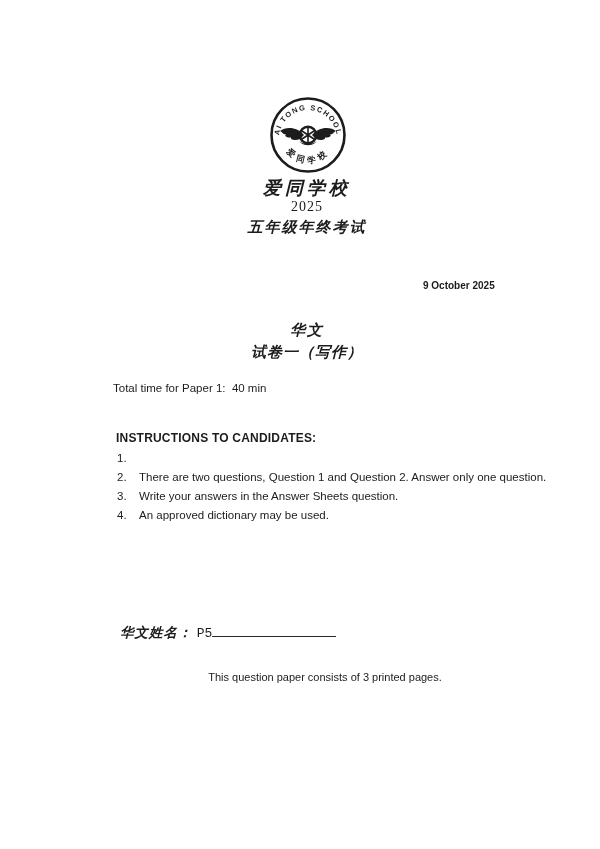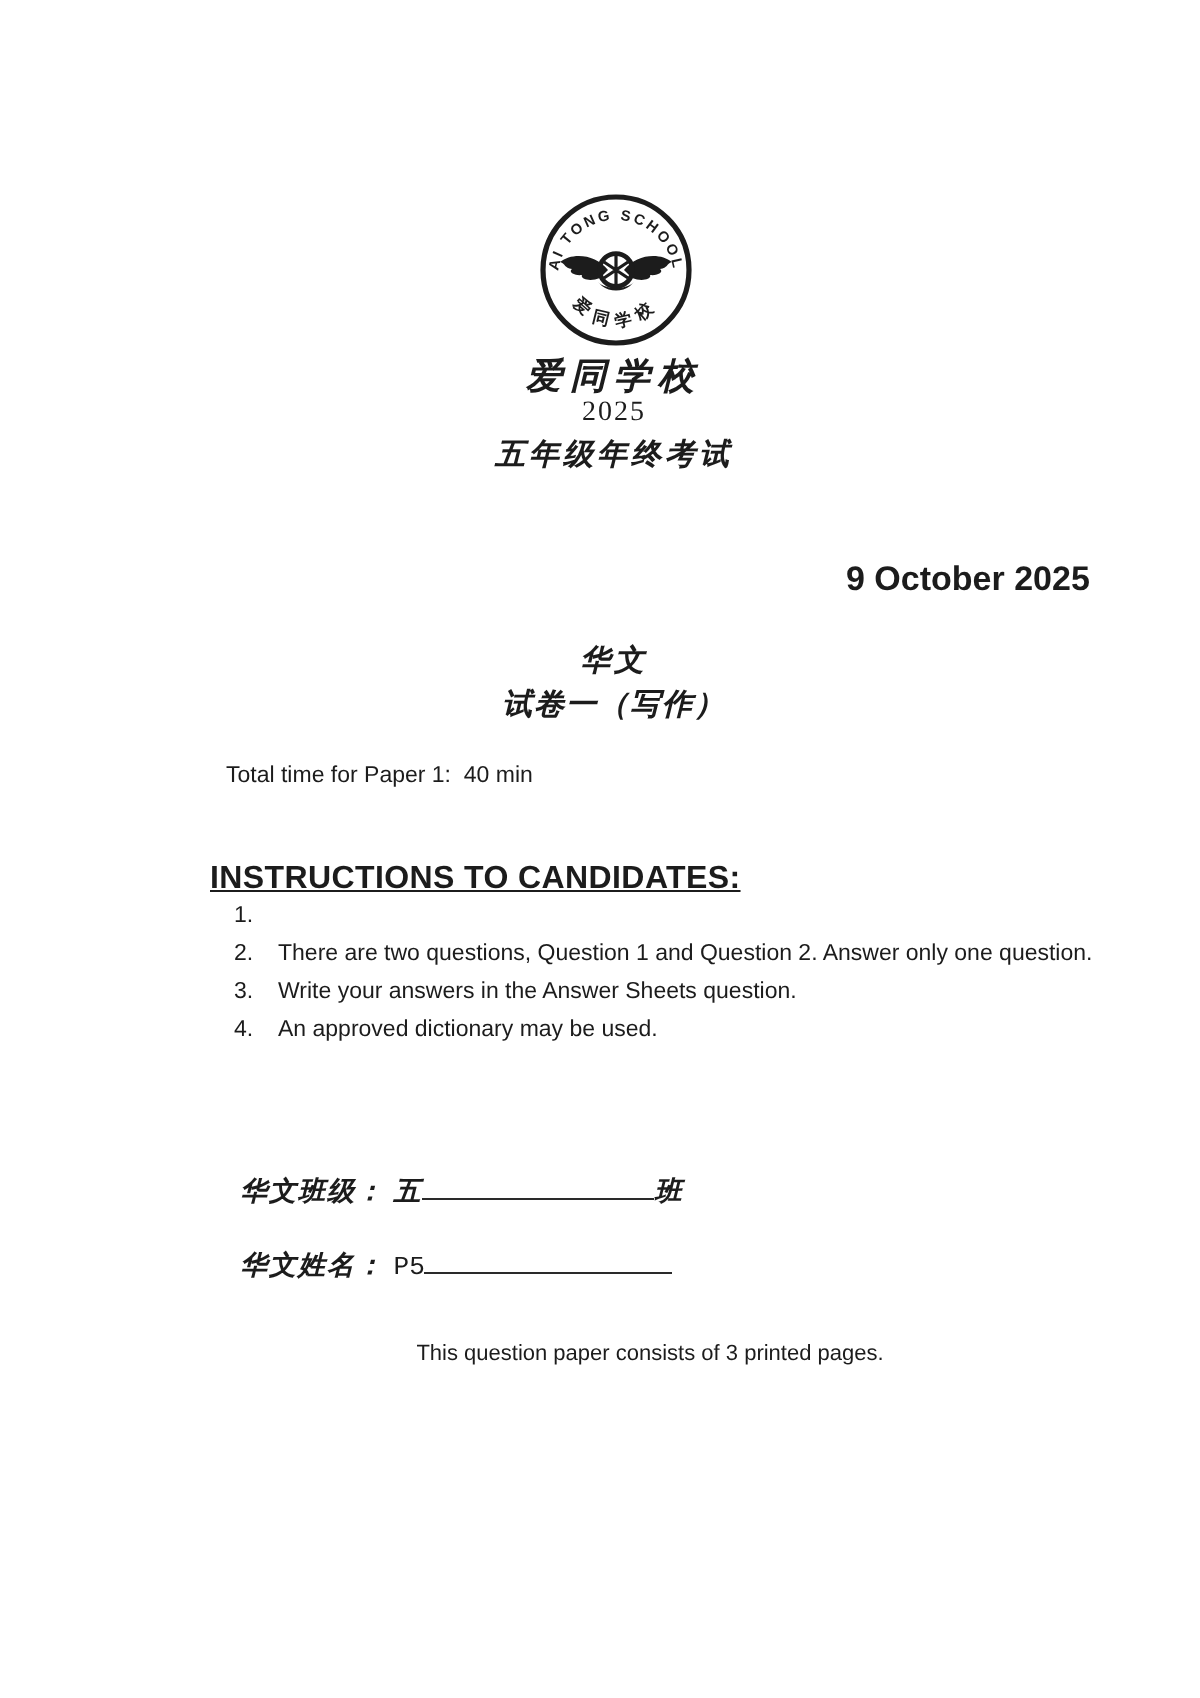--- a/index.html
+++ b/index.html
@@ -10,26 +10,26 @@
   }
   .abs{position:absolute;}
   .centered{left:0;width:614px;text-align:center;}
   .cn{font-family:"DejaVu Serif","Liberation Serif",serif;}
   
   .logo-wrap{left:268px;top:95px;width:80px;height:80px;}
   
   .school-name{top:176px;font-size:18px;font-weight:bold;letter-spacing:4px;font-style:italic;}
   .year{top:199px;font-size:14px;font-family:"Liberation Serif",serif;letter-spacing:1px;}
   .exam-title{top:218px;font-size:15px;font-weight:bold;letter-spacing:2px;font-style:italic;}
-  .date{left:423px;top:280px;font-size:17px;font-weight:bold;}
+  .date{left:423px;top:280px;font-size:10px;font-weight:bold;}
   .subject{top:321px;font-size:15px;font-weight:bold;letter-spacing:2px;font-style:italic;}
   .paper-title{top:343px;font-size:15px;font-weight:bold;letter-spacing:1px;font-style:italic;}
   .total-time{left:113px;top:382px;font-size:11.5px;white-space:pre;}
   
-  .instr-head{left:105px;top:431px;font-size:16px;font-weight:bold;text-decoration:underline;letter-spacing:.2px;}
+  .instr-head{left:116px;top:431px;font-size:12px;font-weight:bold;letter-spacing:.2px;}
   .instr-list{left:117px;top:452px;width:440px;font-size:11.5px;}
   .instr-item{display:flex;margin-bottom:6.5px;line-height:1.1;}
   .instr-num{width:22px;flex:0 0 22px;}
   
   .field{font-size:13.5px;}
   .field-label{font-weight:bold;font-style:italic;letter-spacing:1px;}
   .blank{display:inline-block;border-bottom:1.2px solid #2a2a2a;height:14px;vertical-align:baseline;}
   .field-name{left:120px;top:549px;}
   .field-class{left:120px;top:585px;}
   .field-form{left:120px;top:622px;}
@@ -92,24 +92,20 @@
       <span class="instr-num">3.</span>
       <span>Write your answers in the Answer Sheets question.</span>
     </div>
     <div class="instr-item">
       <span class="instr-num">4.</span>
       <span>An approved dictionary may be used.</span>
     </div>
   </div>
 
 
-  <div class="abs field field-class cn">
-    <span class="field-label">华文班级：</span>
-    <span class="field-label">五</span><span class="blank" style="width:116px;"></span><span class="field-label">班</span>
-  </div>
 
   <div class="abs field field-form cn">
     <span class="field-label">华文姓名：</span>
     <span class="p5">P5</span><span class="blank" style="width:124px;"></span>
   </div>
 
   <div class="abs footer">This question paper consists of 3 printed pages.</div>
 
 </div>
 

